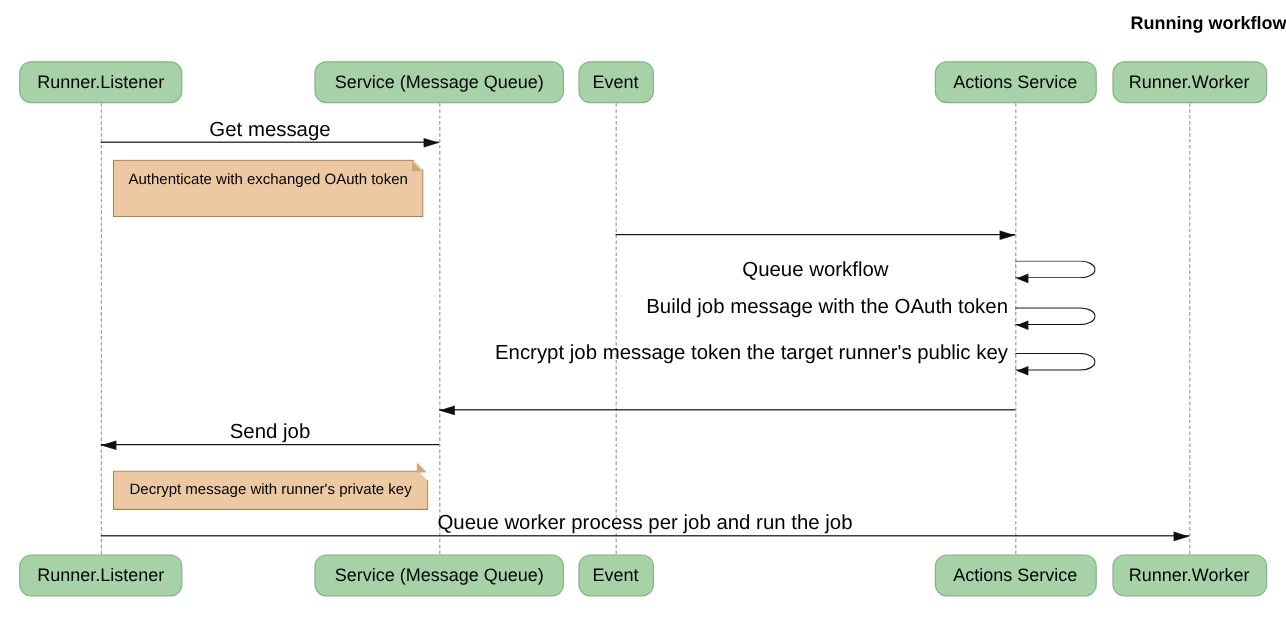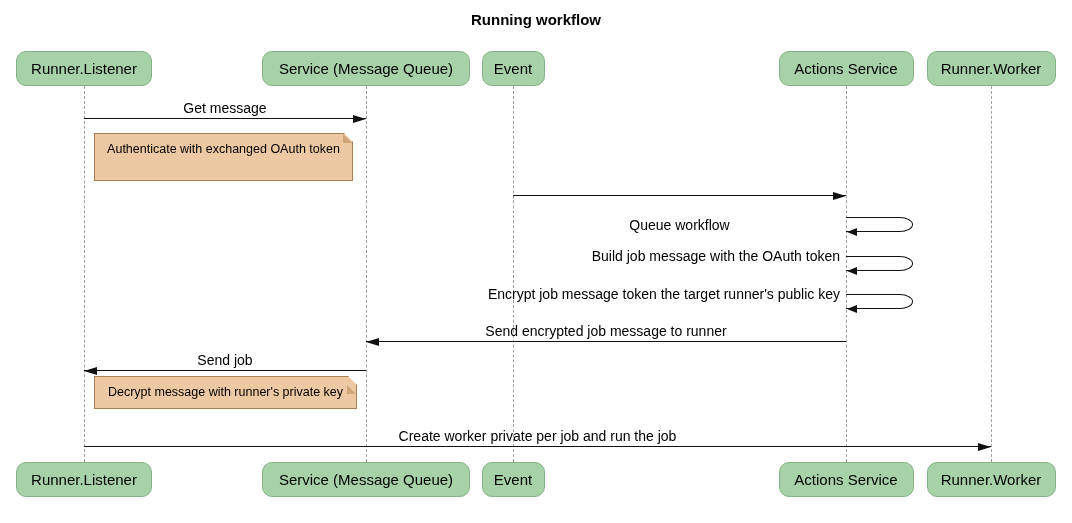--- a/index.html
+++ b/index.html
@@ -8,21 +8,21 @@
     width: 1072px;
     height: 523px;
     background: var(--bg, #ffffff);
     font-family: "Liberation Sans", "DejaVu Sans", sans-serif;
     overflow: hidden;
     color: var(--text, #000);
   }
   .title {
     position: absolute;
     left: 0; right: 0; top: 11px;
-    text-align: center;
+    text-align: right;
     font-weight: bold;
     font-size: 15px;
   }
   .actor {
     position: absolute;
     height: 35px;
     box-sizing: border-box;
     background: var(--actor-fill);
     border: 1px solid var(--actor-border);
     border-radius: 10px;
@@ -36,21 +36,21 @@
     width: 0;
     border-left: 1px dashed var(--lifeline);
   }
   .msg-line {
     position: absolute;
     height: 0;
     border-top: 1px solid var(--line);
   }
   .msg-label {
     position: absolute;
-    font-size: 14px;
+    font-size: 17px;
     height: 14px;
     line-height: 14px;
     white-space: nowrap;
   }
   .self-loop {
     position: absolute;
     box-sizing: border-box;
     border: 1px solid var(--line);
     border-left: none;
     border-radius: 0 14px 14px 0 / 0 8px 8px 0;
@@ -108,26 +108,25 @@
     <div class="msg-line" style="left: 513px; top: 195px; width: 333px;"></div>
     <div class="arrowhead right" style="left: 833px; top: 191.5px;"></div>
     <div class="self-loop" style="left: 846px; top: 217px; width: 67px; height: 15px;"></div>
     <div class="arrowhead small left" style="left: 847px; top: 228px;"></div>
     <div class="msg-label" style="right: 232px; top: 249px; text-align: right;">Build job message with the OAuth token</div>
     <div class="self-loop" style="left: 846px; top: 256px; width: 67px; height: 15px;"></div>
     <div class="arrowhead small left" style="left: 847px; top: 267px;"></div>
     <div class="msg-label" style="right: 232px; top: 287px; text-align: right;">Encrypt job message token the target runner's public key</div>
     <div class="self-loop" style="left: 846px; top: 294px; width: 67px; height: 15px;"></div>
     <div class="arrowhead small left" style="left: 847px; top: 305px;"></div>
-    <div class="msg-label" style="left: 606px; top: 324px; transform: translateX(-50%);">Send encrypted job message to runner</div>
     <div class="msg-line" style="left: 366px; top: 341px; width: 480px;"></div>
     <div class="arrowhead left" style="left: 366px; top: 337.5px;"></div>
     <div class="msg-label" style="left: 225px; top: 353px; transform: translateX(-50%);">Send job</div>
     <div class="msg-line" style="left: 84px; top: 370px; width: 282px;"></div>
     <div class="arrowhead left" style="left: 84px; top: 366.5px;"></div>
-    <div class="msg-label" style="left: 537.5px; top: 429px; transform: translateX(-50%);">Create worker private per job and run the job</div>
+    <div class="msg-label" style="left: 537.5px; top: 429px; transform: translateX(-50%);">Queue worker process per job and run the job</div>
     <div class="msg-line" style="left: 84px; top: 446px; width: 907px;"></div>
     <div class="arrowhead right" style="left: 978px; top: 442.5px;"></div>
     <div class="note" style="left: 94px; top: 133px; width: 259px; height: 48px; line-height: 30px;">Authenticate with exchanged OAuth token</div>
     <div class="note-fold" style="left: 343px; top: 134px;"></div>
-    <div class="note" style="left: 94px; top: 376px; width: 263px; height: 33px; line-height: 31px;">Decrypt message with runner's private key</div>
+    <div class="note" style="left: 94px; top: 392px; width: 263px; height: 33px; line-height: 31px;">Decrypt message with runner's private key</div>
     <div class="note-fold" style="left: 347px; top: 385px;"></div>
   </div>
 
 </body></html>

